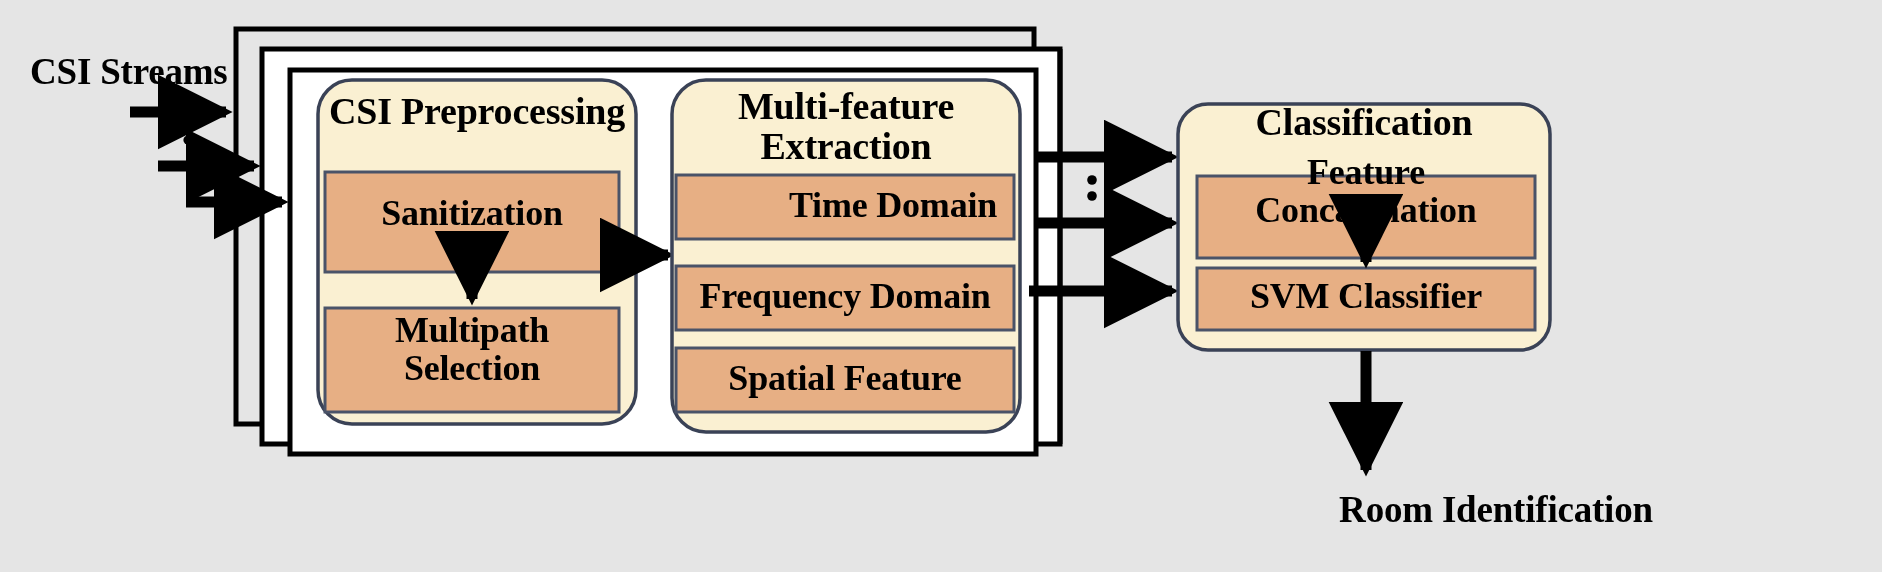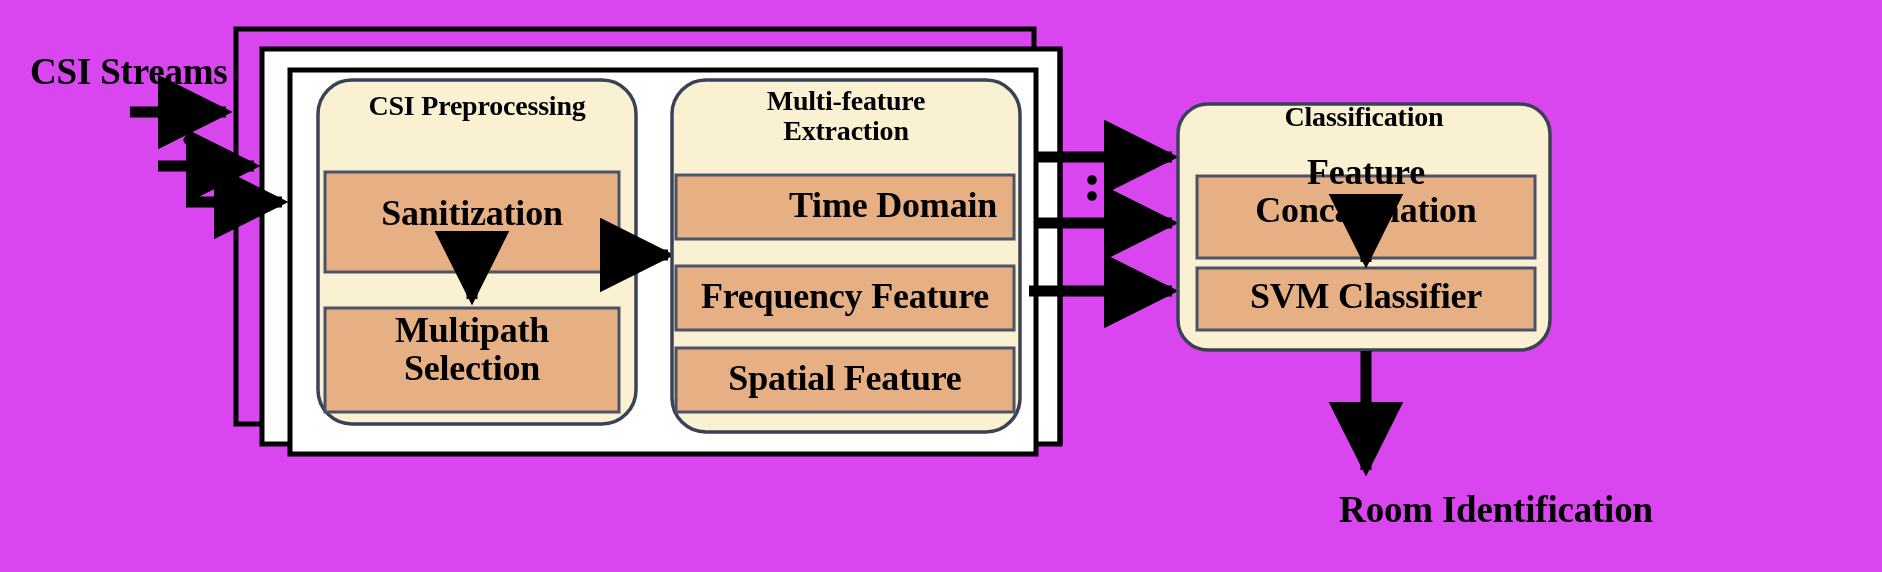--- a/index.html
+++ b/index.html
@@ -10,39 +10,39 @@
   body {
     width: 1882px;
     height: 572px;
     overflow: hidden;
     font-family: "Liberation Serif", "DejaVu Serif", serif;
   }
   #diagram-root {
     position: relative;
     width: 1882px;
     height: 572px;
-    background: #d946ef;
+    background: #e5e5e5;
   }
   #diagram-svg {
     position: absolute;
     left: 0;
     top: 0;
     width: 1882px;
     height: 572px;
   }
   .lbl {
     position: absolute;
     color: #000000;
     font-weight: bold;
     text-align: center;
     line-height: 1.06;
     white-space: pre-line;
     -webkit-font-smoothing: antialiased;
   }
-  .panel-title { font-size: 28px; letter-spacing: -0.2px; }
+  .panel-title { font-size: 38px; letter-spacing: -0.2px; }
   .box-label   { font-size: 36px; letter-spacing: -0.2px; }
   .free-label  { font-size: 37px; letter-spacing: -0.2px; }
 </style>
 </head>
 <body>
 
 <div id="diagram-root">
 
   <svg id="diagram-svg" viewBox="0 0 1882 572" xmlns="http://www.w3.org/2000/svg">
     <defs>
@@ -135,21 +135,21 @@
   <div class="lbl box-label" style="left:325px; top:194px; width:294px;">Sanitization</div>
 
   <div class="lbl box-label" style="left:325px; top:311px; width:294px;">Multipath
 Selection</div>
 
   <div class="lbl panel-title" style="left:672px; top:86px; width:348px;">Multi-feature
 Extraction</div>
 
   <div class="lbl box-label" style="left:676px; top:186px; width:338px;margin-left:48px;">Time Domain</div>
 
-  <div class="lbl box-label" style="left:676px; top:277px; width:338px;">Frequency Feature</div>
+  <div class="lbl box-label" style="left:676px; top:277px; width:338px;">Frequency Domain</div>
 
   <div class="lbl box-label" style="left:676px; top:359px; width:338px;">Spatial Feature</div>
 
   <div class="lbl box-label" style="left:1197px; top:153px; width:338px;">Feature
 Concatenation</div>
 
   <div class="lbl panel-title" style="left:1178px; top:102px; width:372px;">Classification</div>
 
   <div class="lbl free-label" style="left:1146px; top:490px; width:700px;">Room Identification</div>
 

